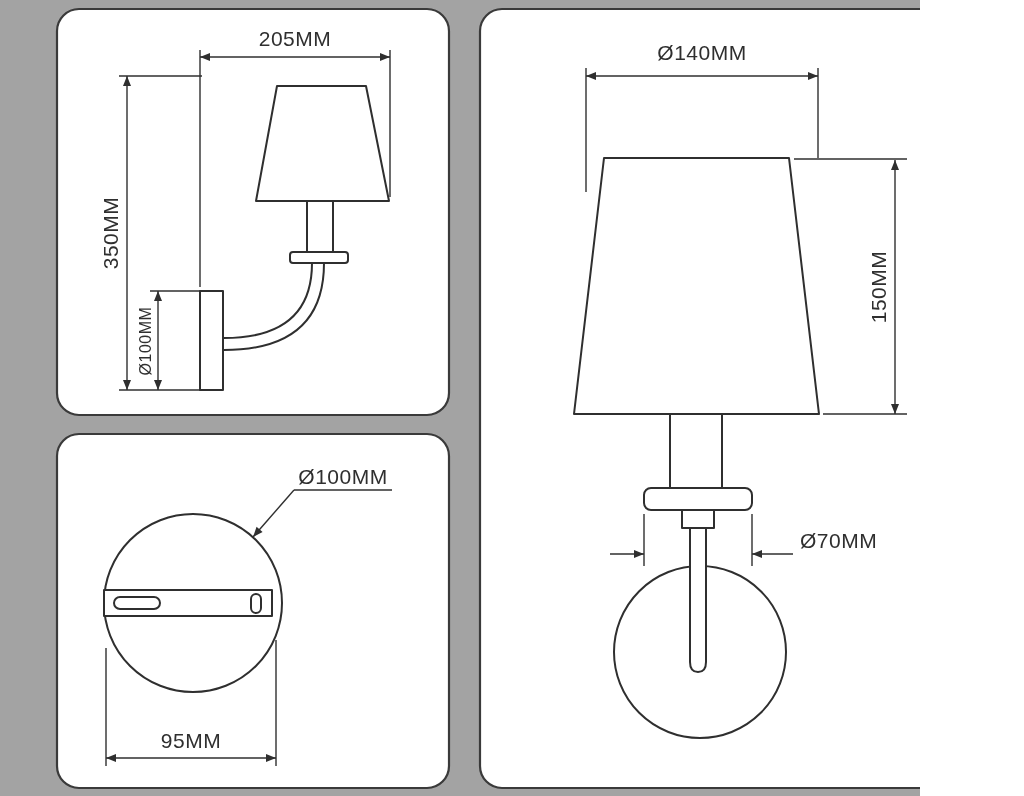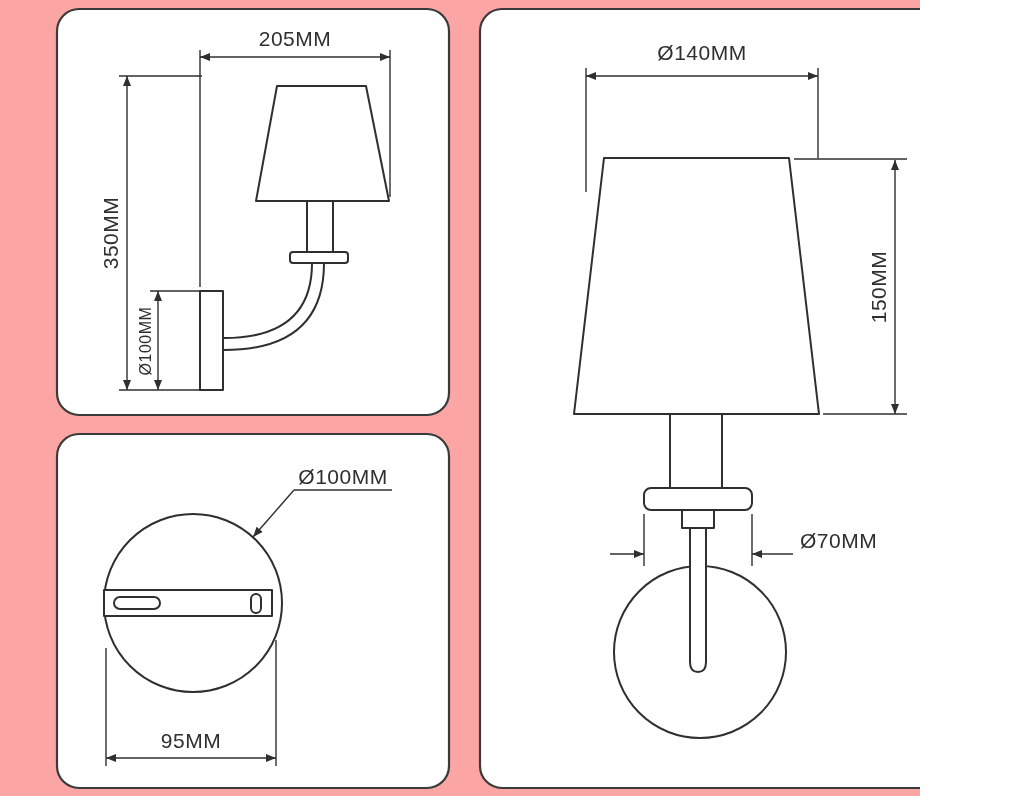--- a/index.html
+++ b/index.html
@@ -5,21 +5,21 @@
   html, body {
     margin: 0;
     padding: 0;
     background: #ffffff;
     font-family: "Liberation Sans", sans-serif;
   }
   .canvas {
     position: relative;
     width: 920px;
     height: 796px;
-    background: #fca5a5;
+    background: #a3a3a3;
     overflow: hidden;
   }
   svg { display: block; }
   .panel {
     fill: #ffffff;
     stroke: #3a3a3a;
     stroke-width: 2.2;
   }
   .obj {
     fill: #ffffff;

